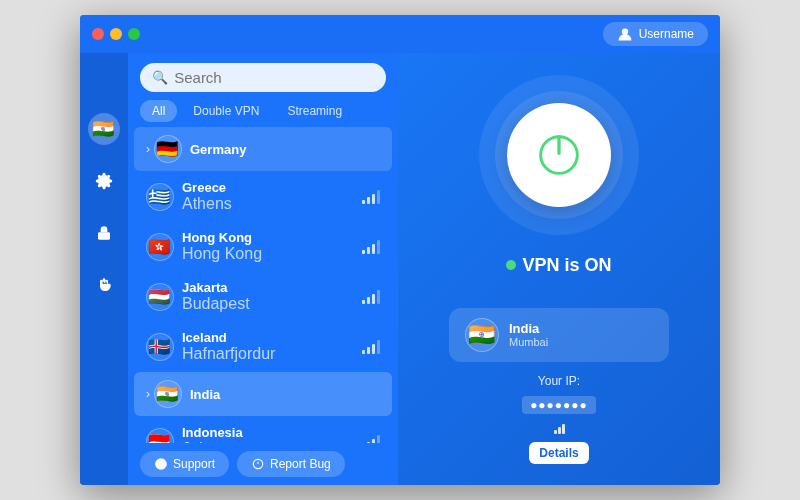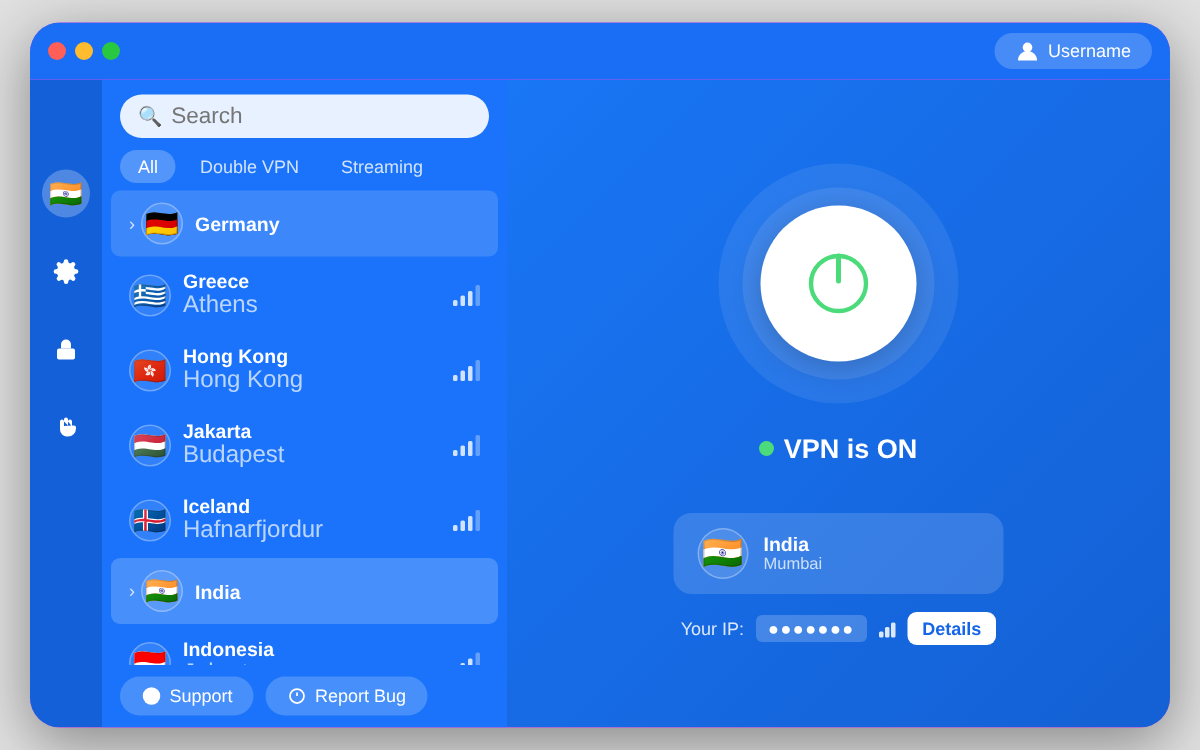--- a/index.html
+++ b/index.html
@@ -4,29 +4,29 @@
   <style>
     * { box-sizing: border-box; margin: 0; padding: 0; }
     body {
       width: 800px;
       height: 500px;
       background: #e0e0e0;
       font-family: -apple-system, BlinkMacSystemFont, 'Segoe UI', sans-serif;
       overflow: hidden;
     }
     .window {
-      width: 760px;
+      width: 640px;
       height: 470px;
       margin: 15px auto;
-      border-radius: 20px;
+      border-radius: 4px;
       overflow: hidden;
       display: flex;
       flex-direction: column;
       box-shadow: 0 10px 40px rgba(0,0,0,0.4);
-      background: #d946ef;
+      background: #4d7c0f;
     }
     
     .titlebar {
       background: #1a6ef5;
       height: 38px;
       display: flex;
       align-items: center;
       padding: 0 12px;
       flex-shrink: 0;
       position: relative;
@@ -310,20 +310,21 @@
     .location-info .loc-city {
       color: rgba(255,255,255,0.75);
       font-size: 11px;
     }
     .ip-row {
       display: flex;
       align-items: center;
       gap: 8px;
       color: rgba(255,255,255,0.85);
       font-size: 12px;
+      flex-direction: column;
     }
     .ip-value {
       background: rgba(255,255,255,0.2);
       border-radius: 4px;
       padding: 2px 8px;
       color: white;
       font-size: 12px;
       letter-spacing: 1px;
     }
     .details-btn {

